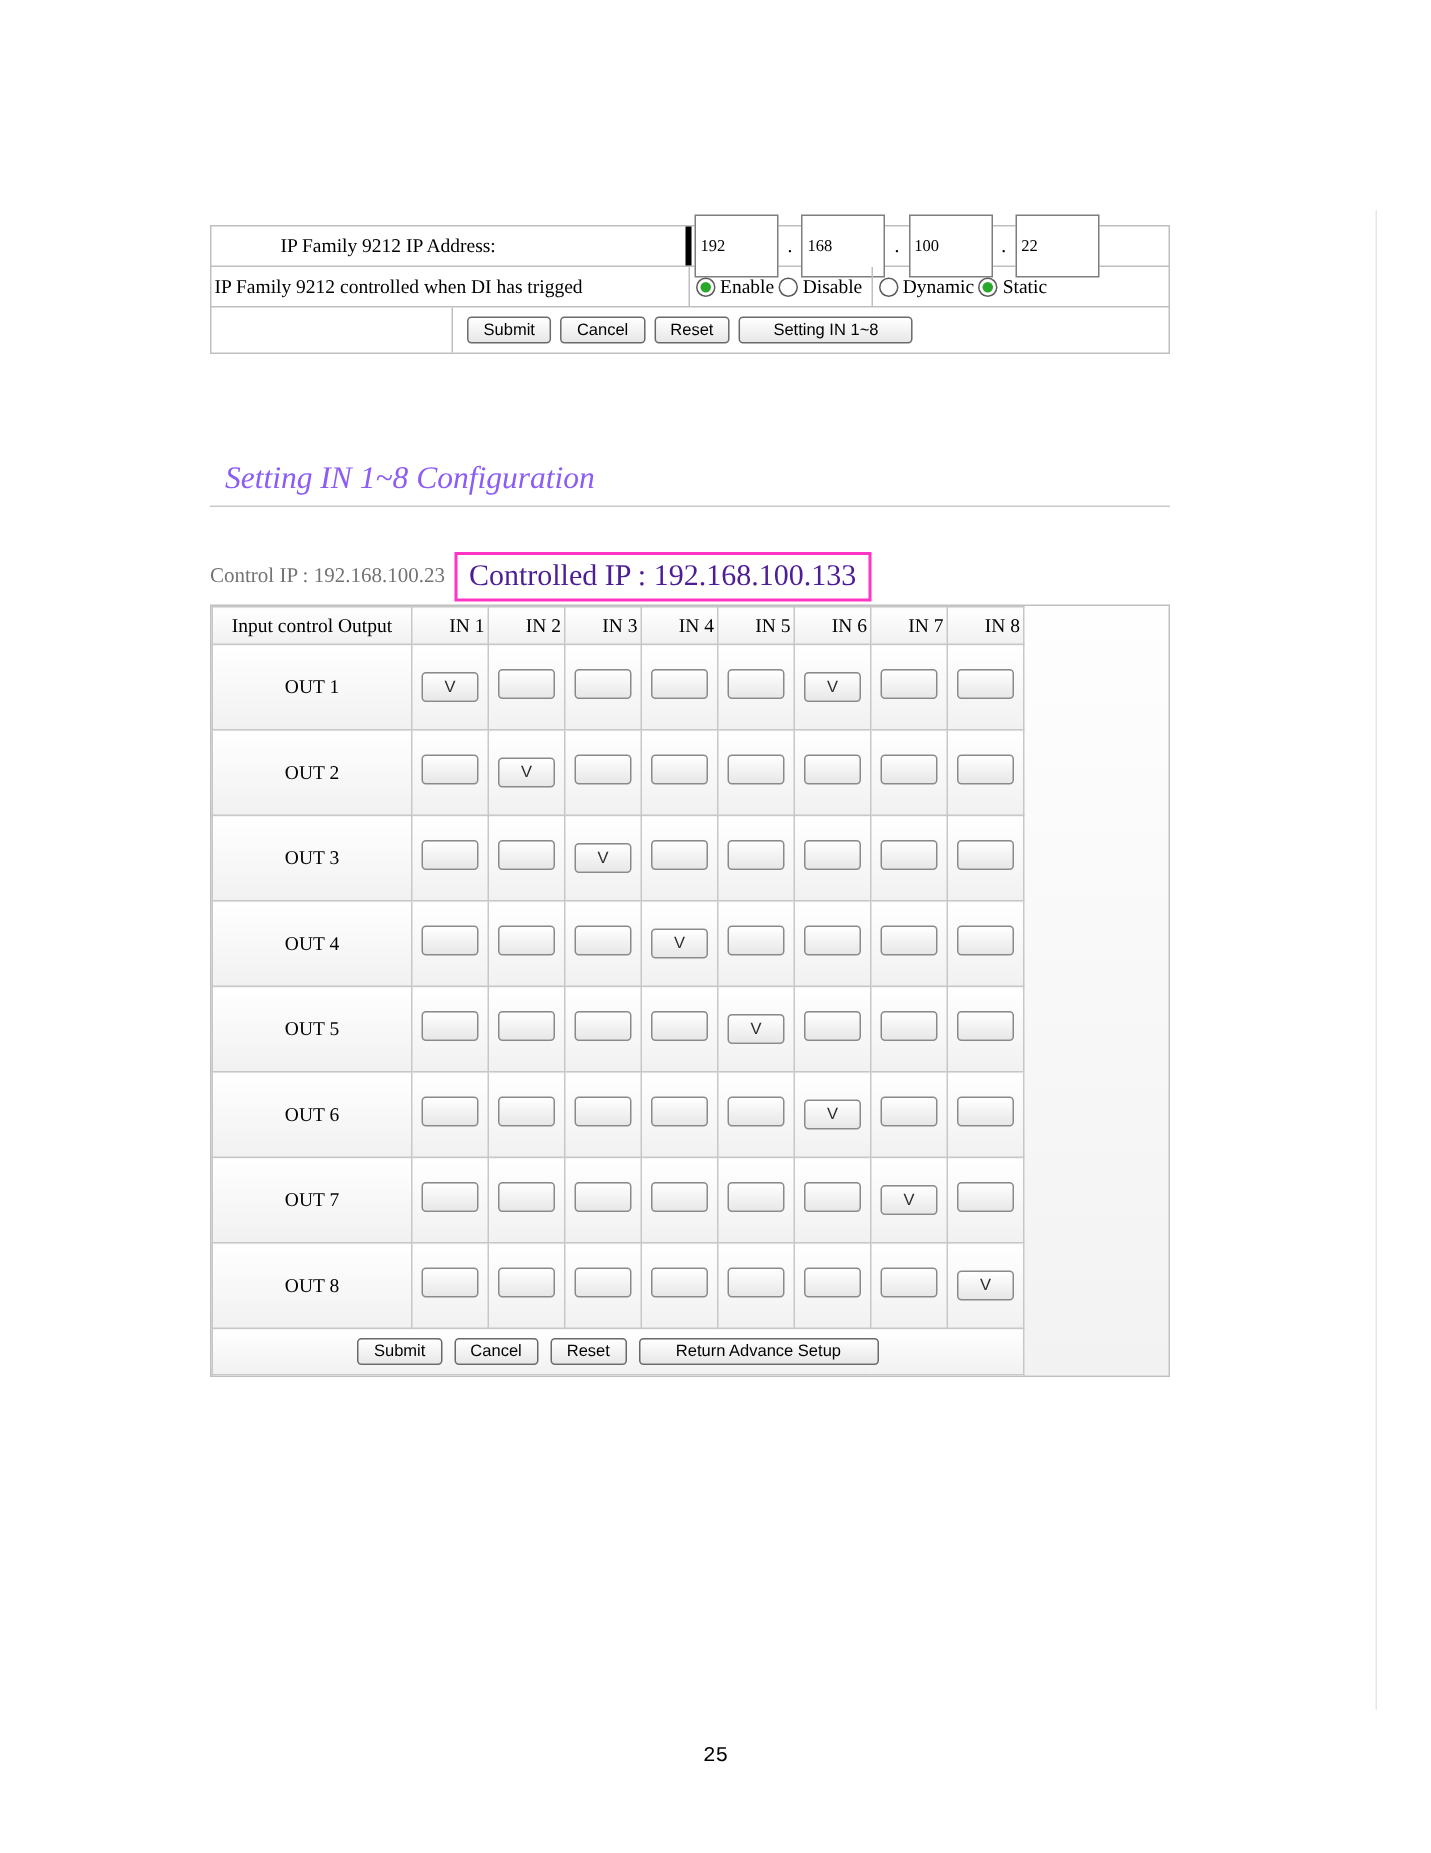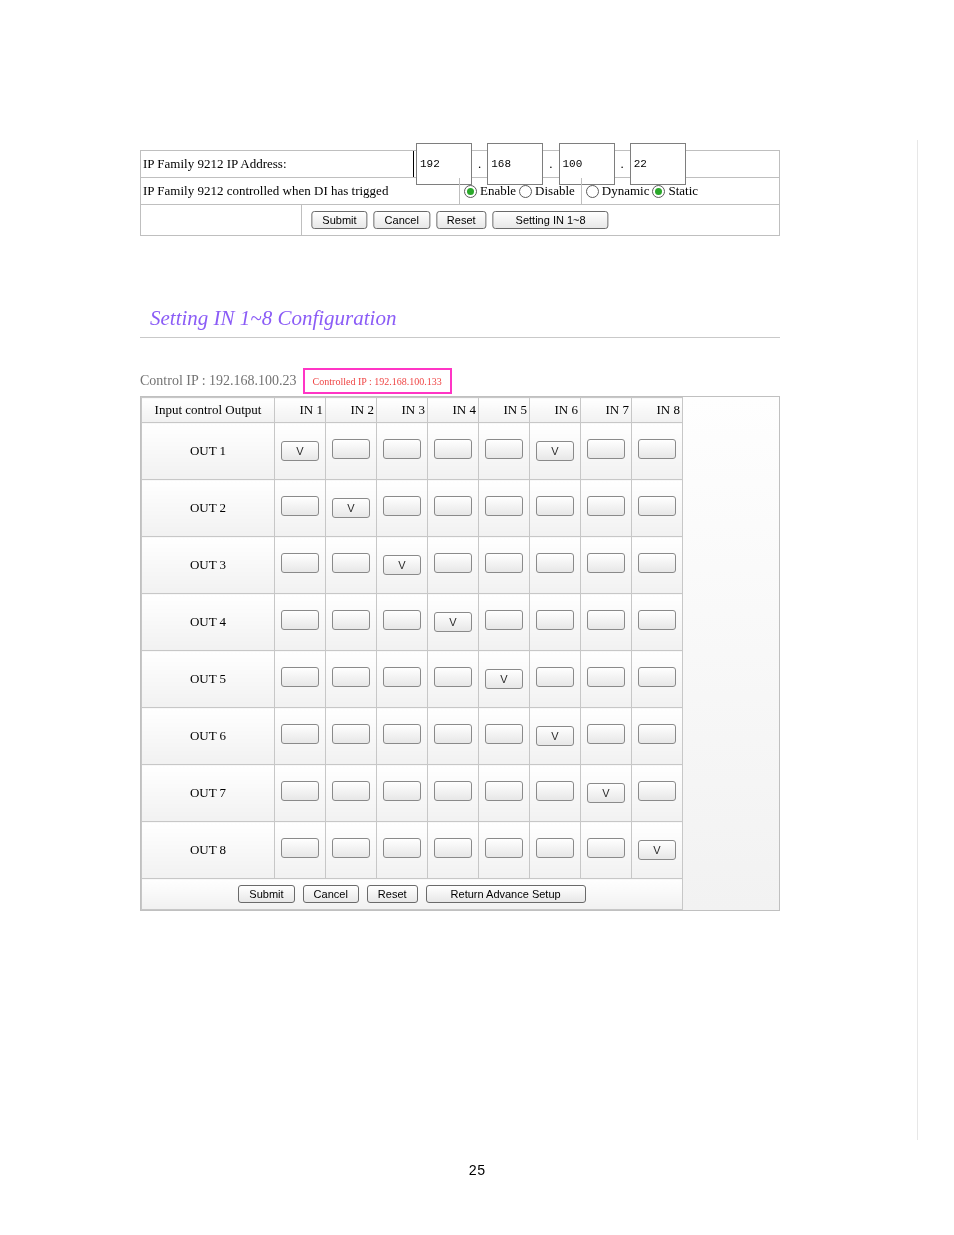--- a/index.html
+++ b/index.html
@@ -35,35 +35,36 @@
   .ip-row { height: 26px; }
   .di-row { height: 26px; }
   .actions-row {
     height: 30px;
     position: relative;
     border-bottom: 1px solid #bfbfbf;
   }
   .ip-row .label-cell {
     width: 270px;
     padding-left: 2px;
-    border-right: 1px solid #000000;
+    border-right: 4px solid #000000;
     line-height: 26px;
     height: 26px;
+    margin-left: 44px;
   }
   .ip-octets {
     display: flex;
     align-items: center;
     padding-left: 2px;
     gap: 6px;
   }
   .ip-octets input {
     width: 48px;
     height: 18px;
     border: 1px solid #7e7e7e;
-    font-family: Liberation Mono, monospace;
+    font-family: Liberation Serif, serif;
     font-size: 11px;
     padding: 11px 3px;
   }
   .ip-octets .dot { font-size: 13px; }
 
   .di-row .label-cell {
     width: 316px;
     padding-left: 2px;
     border-right: 1px solid #bfbfbf;
     line-height: 26px;
@@ -150,22 +151,22 @@
   }
   .control-ip {
     color: #737373;
     font-size: 14px;
   }
   .controlled-ip-box {
     border: 2px solid #ff35c5;
     padding: 3px 8px;
   }
   .controlled-ip {
-    color: #ef4444;
-    font-size: 10px;
+    color: #4c1d95;
+    font-size: 20px;
   }
 
   
   .matrix {
     border: 1px solid #c0c0c0;
     background: linear-gradient(#fefefe, #f2f2f2);
   }
   .matrix table { border-collapse: collapse; }
   .matrix th, .matrix td {
     border: 1px solid #c7c7c7;

